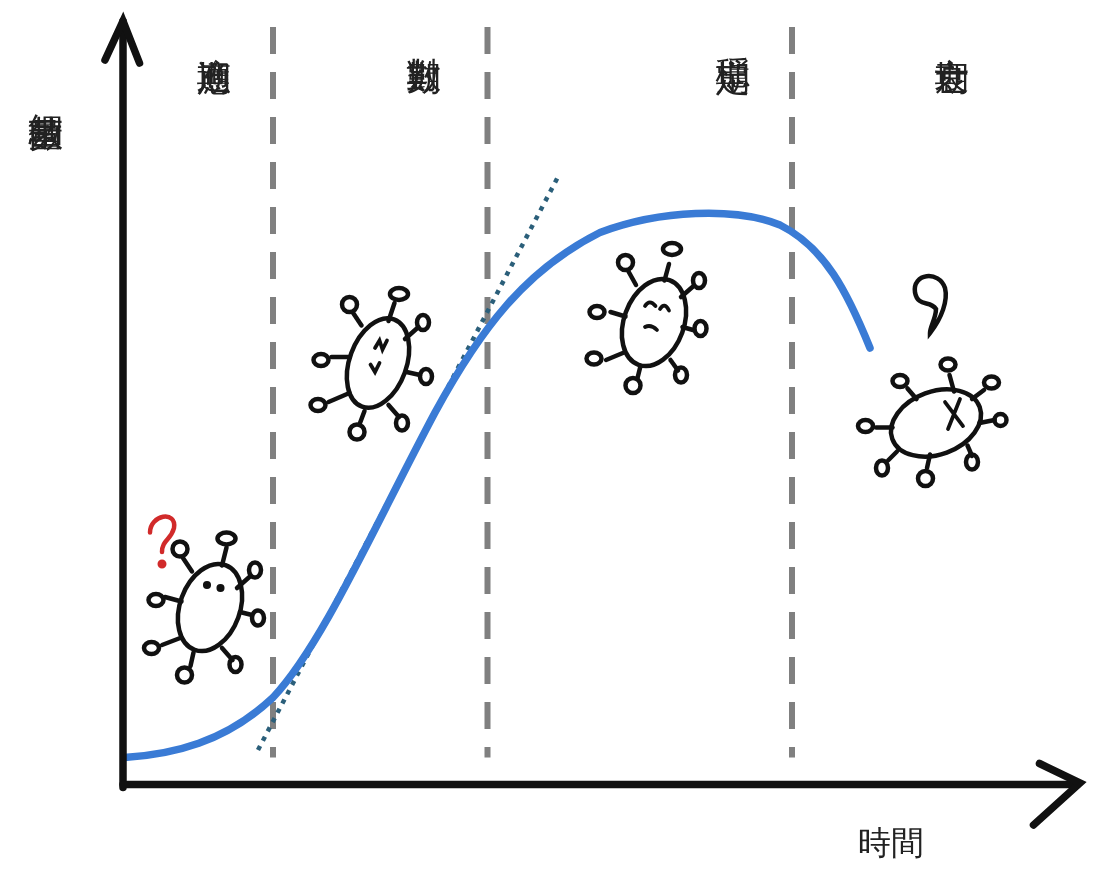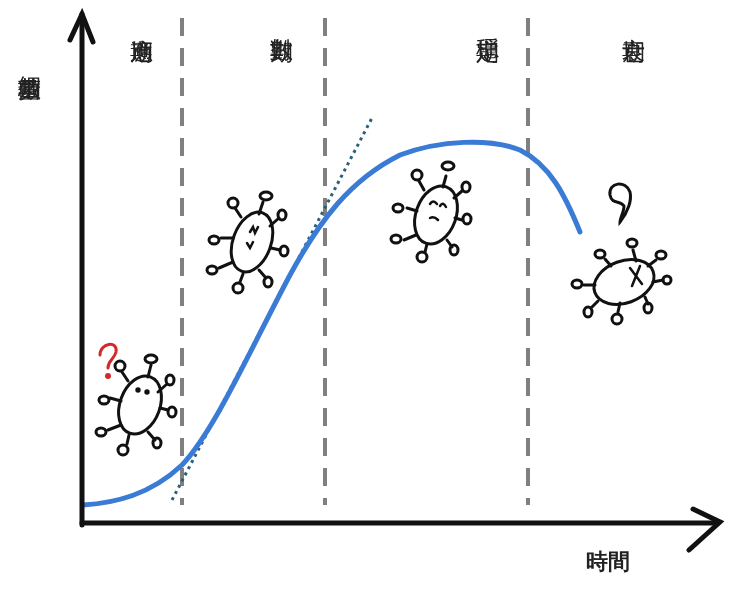--- a/index.html
+++ b/index.html
@@ -130,13 +130,13 @@
   <g stroke="#111" stroke-width="3" fill="none" stroke-linecap="round">
     <path d="M 620 222 C 628 212, 632 200, 630 192 C 626 180, 608 182, 610 195 C 612 205, 620 200, 624 206 C 624 212, 620 218, 620 222 Z"></path>
   </g>
 </svg>
 
 <div class="vlabel" style="left:16px; top:58px;">細菌數量</div>
 <div class="vlabel" style="left:128px; top:20px;">適應期</div>
 <div class="vlabel" style="left:268px; top:20px;">對數期</div>
 <div class="vlabel" style="left:474px; top:20px;">穩定期</div>
 <div class="vlabel" style="left:620px; top:20px;">衰亡期</div>
-<div class="hlabel" style="left:586px; top:547px;font-weight:bold;">時間</div>
+<div class="hlabel" style="left:572px; top:547px;">時間</div>
 
 </body></html>

